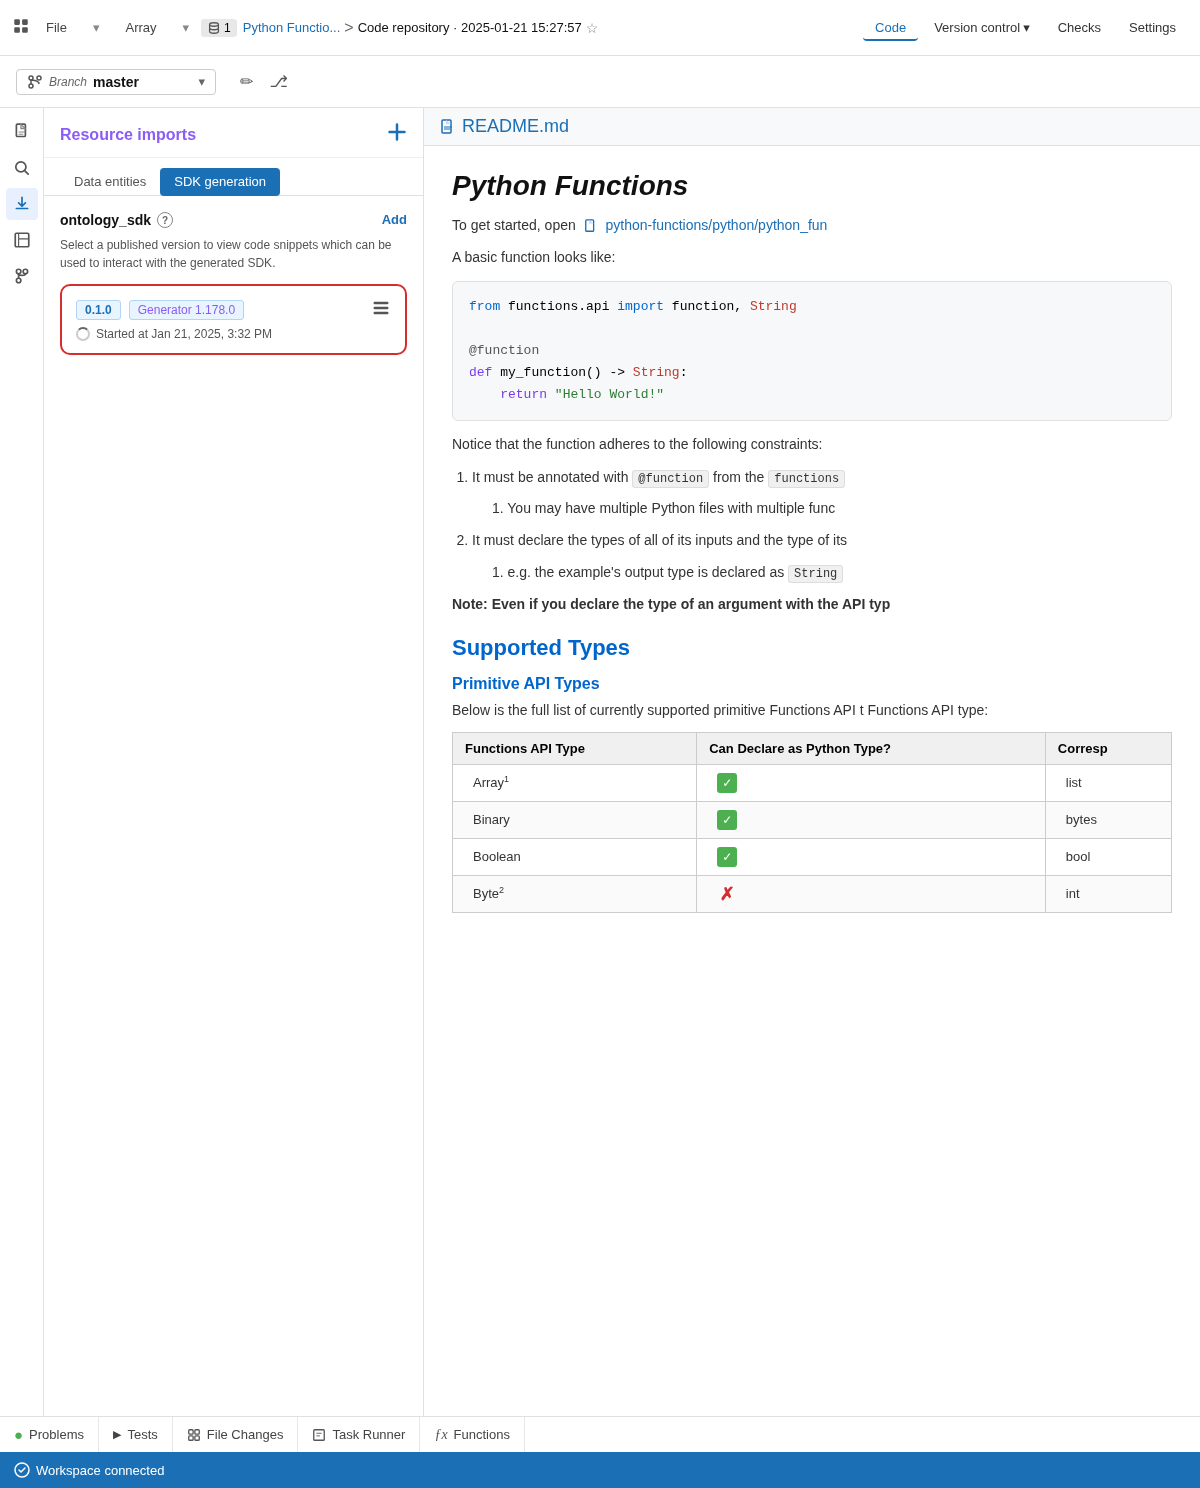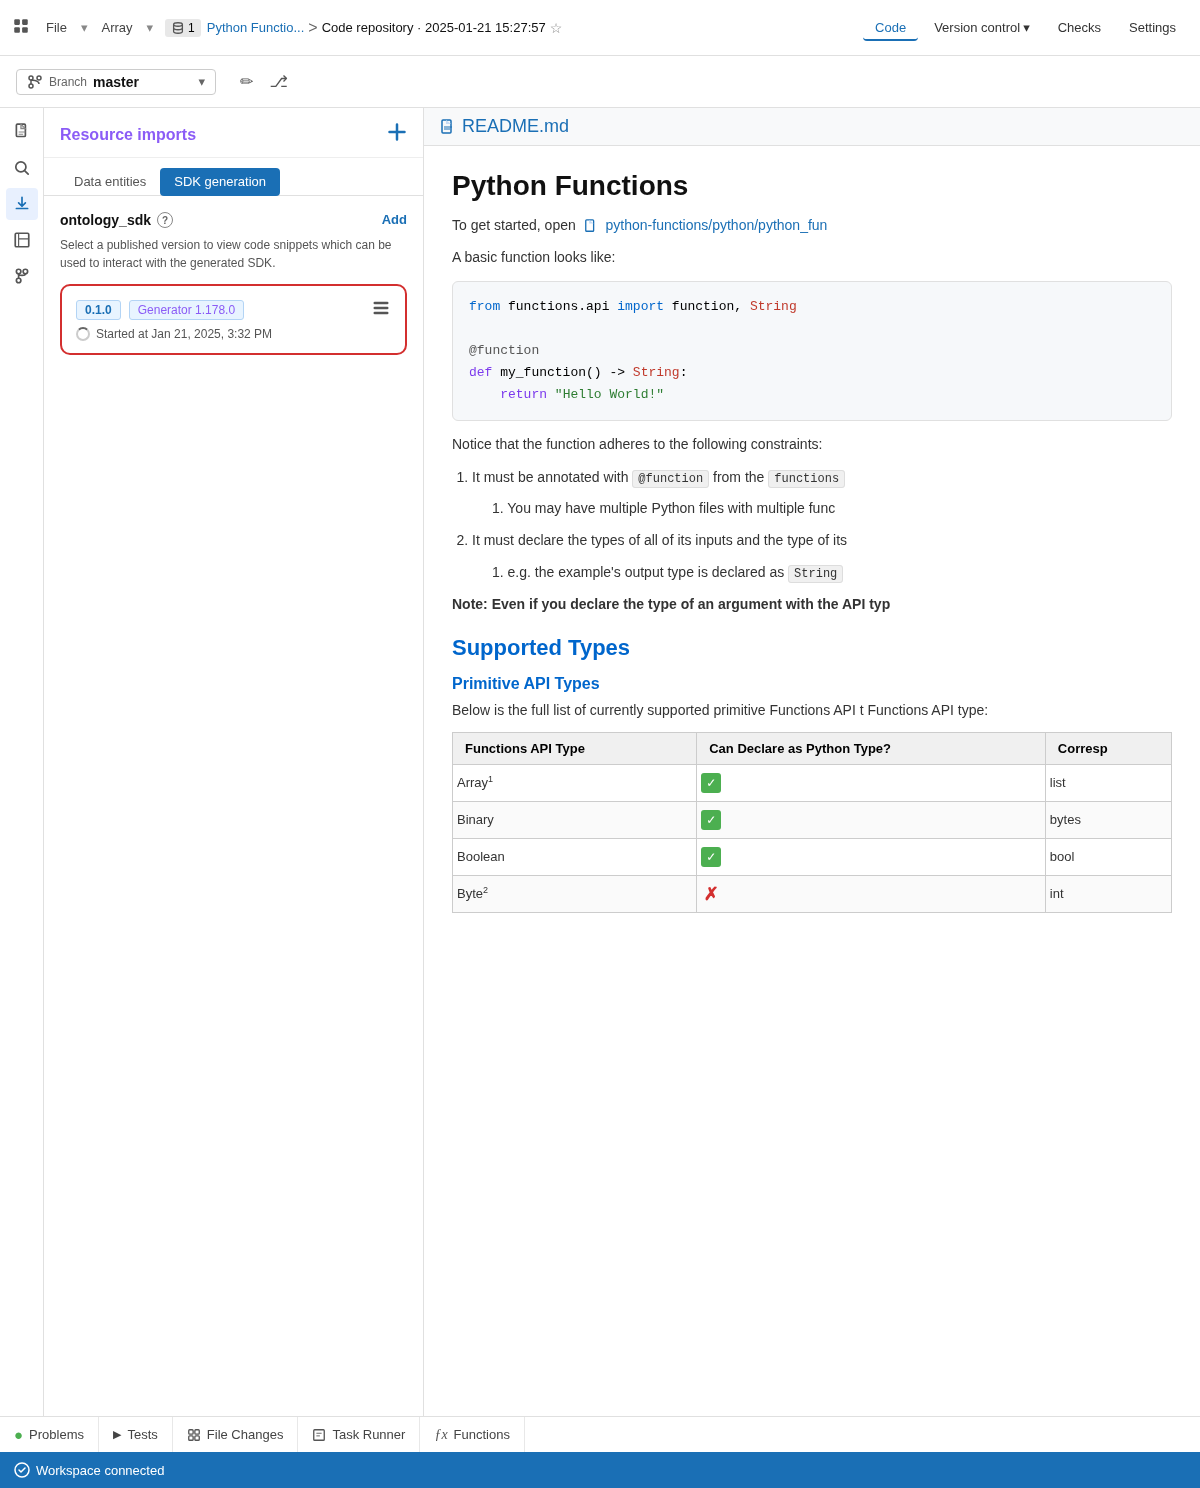--- a/index.html
+++ b/index.html
@@ -9,29 +9,29 @@
     .top-bar { display: flex; align-items: center; height: 56px; border-bottom: 1px solid #e0e0e0; padding: 0 12px; gap: 8px; flex-shrink: 0; }
     .top-bar-left { display: flex; align-items: center; gap: 6px; flex: 1; }
     .breadcrumb { display: flex; align-items: center; gap: 4px; font-size: 13px; color: #333; }
     .breadcrumb .sep { color: #666; font-size: 16px; }
     .breadcrumb .title { font-weight: 500; color: #111; }
     .star-icon { color: #888; font-size: 14px; cursor: pointer; }
     .top-bar-nav { display: flex; align-items: center; gap: 4px; }
     .nav-tab { padding: 6px 12px; font-size: 13px; color: #333; cursor: pointer; border-radius: 4px; text-decoration: none; }
     .nav-tab.active { color: #1a6fb5; border-bottom: 2px solid #1a6fb5; padding-bottom: 4px; font-weight: 500; }
     .nav-tab-dropdown { display: flex; align-items: center; gap: 3px; }
-    .file-menu { display: flex; align-items: center; gap: 2px; }
+    .file-menu { display: flex; align-items: center; gap: 14px; }
     .file-menu span { font-size: 13px; color: #444; cursor: pointer; padding: 2px 6px; border-radius: 3px; }
     .repo-icon { font-size: 16px; margin-right: 4px; }
     .db-icon-badge { background: #e8e8e8; border-radius: 3px; padding: 2px 6px; font-size: 12px; display: flex; align-items: center; gap: 3px; }
 
     
     .branch-bar { display: flex; align-items: center; height: 52px; border-bottom: 1px solid #e0e0e0; padding: 0 16px; gap: 12px; flex-shrink: 0; }
     .branch-selector { display: flex; align-items: center; gap: 6px; border: 1px solid #ccc; border-radius: 4px; padding: 4px 10px; cursor: pointer; min-width: 200px; }
-    .branch-label { font-size: 12px; color: #666; }
+    .branch-label { font-size: 12px; color: #666; font-style: italic; }
     .branch-name { font-size: 14px; font-weight: 600; color: #111; flex: 1; }
     .branch-chevron { color: #666; }
     .branch-actions { display: flex; gap: 8px; margin-left: 8px; }
     .branch-action-btn { background: none; border: none; cursor: pointer; padding: 4px; color: #555; font-size: 16px; }
 
     
     .main-layout { display: flex; flex: 1; overflow: hidden; }
 
     
     .sidebar-icons { width: 44px; border-right: 1px solid #e0e0e0; display: flex; flex-direction: column; align-items: center; padding-top: 8px; gap: 4px; flex-shrink: 0; }
@@ -65,21 +65,21 @@
     .sdk-started { display: flex; align-items: center; gap: 6px; font-size: 12px; color: #555; }
     .spinner-icon { width: 14px; height: 14px; border: 2px solid #ccc; border-top: 2px solid #666; border-radius: 50%; display: inline-block; }
 
     
     .content-area { flex: 1; overflow-y: auto; padding: 0; }
 
     
     .readme-header { display: flex; align-items: center; gap: 6px; padding: 8px 16px; border-bottom: 1px solid #e0e0e0; background: #f8f9fa; font-size: 18px; color: #1a6fb5; cursor: pointer; }
 
     .readme-content { padding: 24px 28px; }
-    .readme-h1 { font-size: 28px; font-weight: 700; color: #111; margin-bottom: 12px; }
+    .readme-h1 { font-size: 28px; font-weight: 700; color: #111; margin-bottom: 12px; font-style: italic; }
     .readme-p { font-size: 14px; color: #333; line-height: 1.6; margin-bottom: 10px; }
     .readme-link { color: #1a6fb5; text-decoration: none; }
 
     
     .code-block { background: #f6f8fa; border: 1px solid #e0e0e0; border-radius: 6px; padding: 14px 16px; margin: 12px 0; font-family: 'Courier New', monospace; font-size: 13px; line-height: 1.7; }
     .kw-from { color: #0066cc; }
     .kw-import { color: #0066cc; }
     .kw-def { color: #7c3aed; }
     .kw-return { color: #7c3aed; }
     .kw-string { color: #2e7d32; }
@@ -94,21 +94,21 @@
 
     
     .readme-list { padding-left: 20px; margin: 8px 0; }
     .readme-list li { font-size: 14px; color: #333; line-height: 1.7; margin-bottom: 2px; }
     .readme-list.sub { list-style: none; }
     .readme-list.sub li::before { content: "1. "; color: #333; }
 
     
     .readme-table { width: 100%; border-collapse: collapse; margin-top: 0; font-size: 13px; }
     .readme-table th { background: #f0f0f0; border: 1px solid #ccc; padding: 8px 12px; text-align: left; font-weight: 600; }
-    .readme-table td { border: 1px solid #ccc; padding: 8px 4px; color: #333; }
+    .readme-table td { border: 1px solid #ccc; padding: 8px 20px; color: #333; }
     .readme-table tr:nth-child(even) { background: #fafafa; }
     .check-icon { display: inline-block; width: 20px; height: 20px; background: #4caf50; border-radius: 3px; color: white; text-align: center; line-height: 20px; font-size: 12px; }
     .cross-icon { display: inline-block; width: 20px; height: 20px; color: #d32f2f; text-align: center; line-height: 20px; font-size: 18px; font-weight: bold; }
 
     
     .bottom-bar { height: 36px; border-top: 1px solid #e0e0e0; display: flex; align-items: center; gap: 0; flex-shrink: 0; }
     .bottom-item { display: flex; align-items: center; gap: 6px; padding: 0 14px; height: 100%; font-size: 13px; color: #444; cursor: pointer; border-right: 1px solid #e8e8e8; }
 
     
     .status-bar { height: 36px; background: #1a6fb5; display: flex; align-items: center; padding: 0 14px; flex-shrink: 0; }

